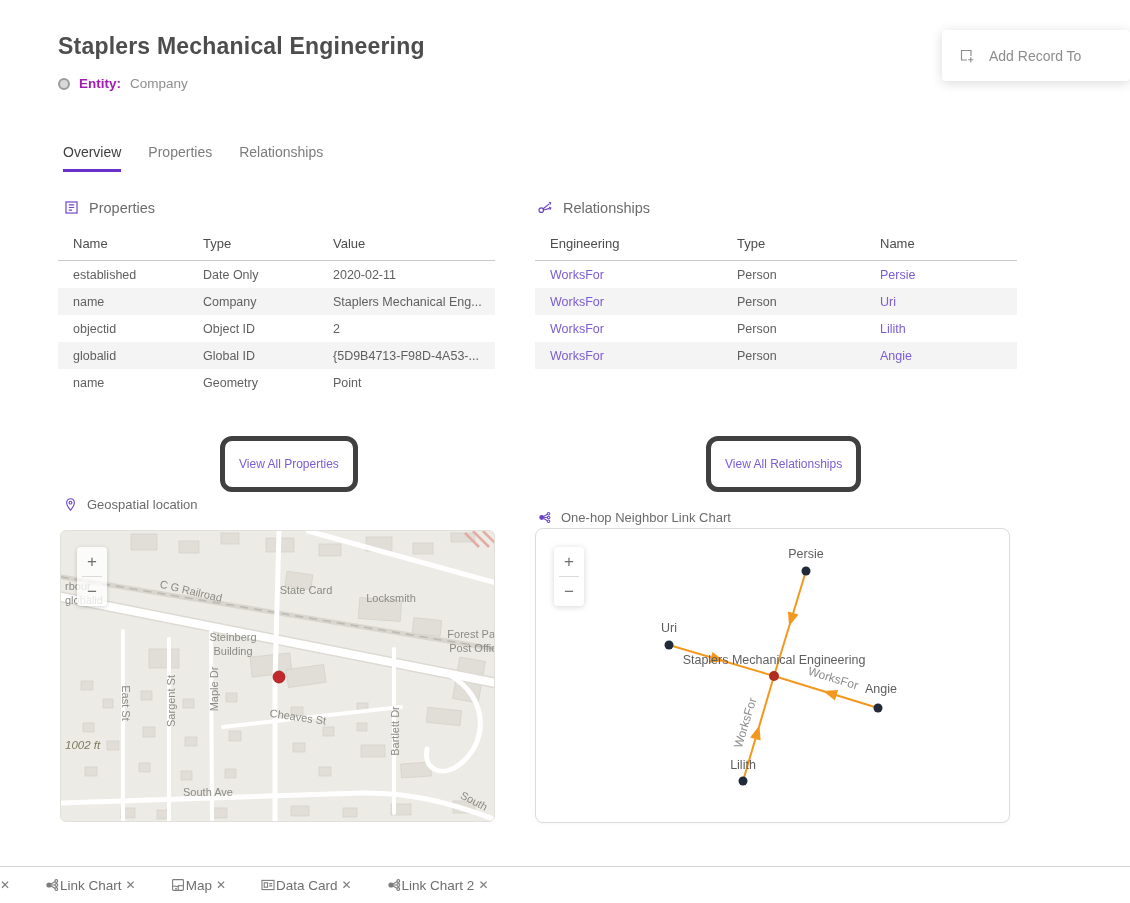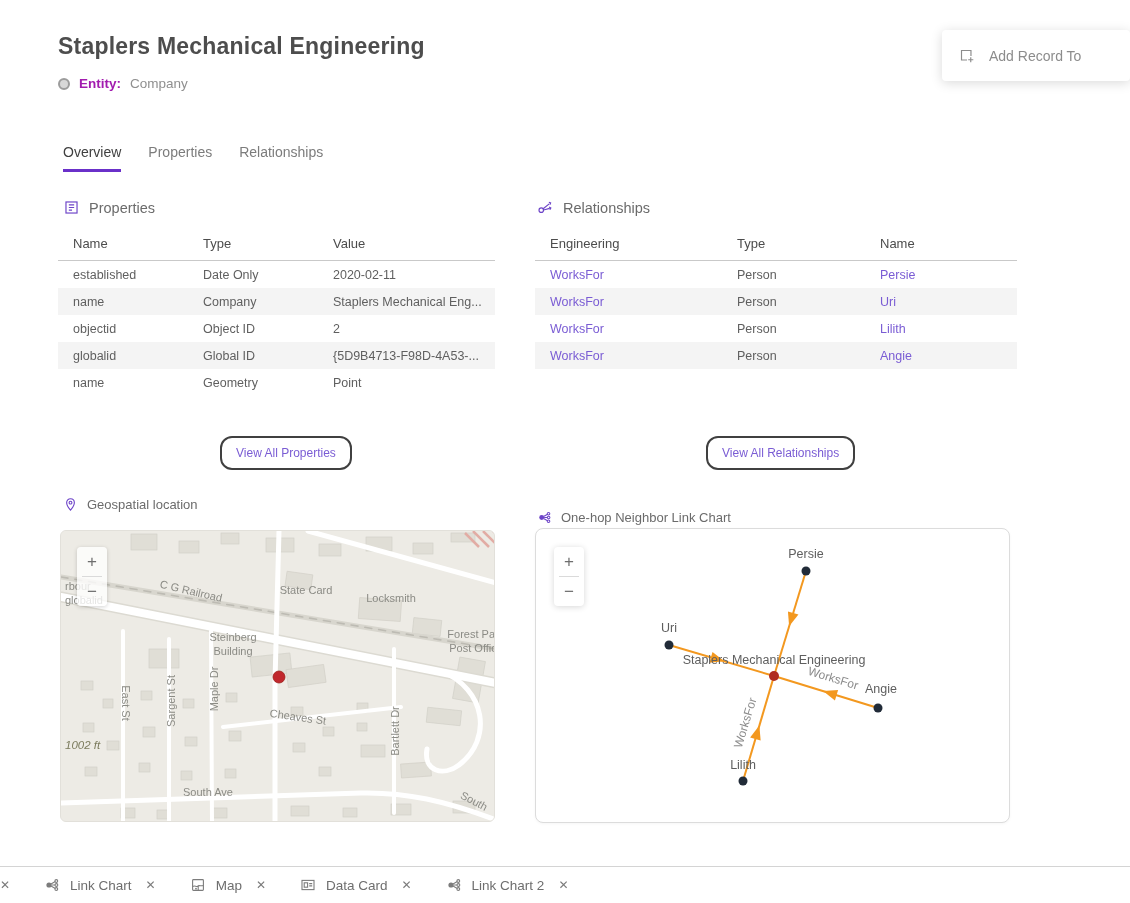--- a/index.html
+++ b/index.html
@@ -42,22 +42,22 @@
   .rels-table{ position:absolute; left:535px; top:228px; width:482px; }
   th{ text-align:left; font-weight:400; color:#4c4c4c; font-size:13px; padding:8px 4px 9px 0;
       border-bottom:1px solid #c9c9c9; }
   td{ font-size:12.5px; color:#5f5f5f; padding:6.5px 4px 6.5px 0; overflow:hidden; white-space:nowrap;
       text-overflow:ellipsis; }
   th:first-child, td:first-child{ padding-left:15px; }
   tbody tr:nth-child(even){ background:#f4f4f4; }
   .cell-link{ color:#7a5cd4; cursor:pointer; }
 
   
-  .view-all-btn{ position:absolute; background:#fff; border:2px solid #404040; color:#7a5cd4;
-                 border-radius:12px; font-size:12px; padding:8px 14px; cursor:pointer;
+  .view-all-btn{ position:absolute; background:#fff; border:5px solid #404040; color:#7a5cd4;
+                 border-radius:12px; font-size:12px; padding:16px 14px; cursor:pointer;
                  font-family:inherit; }
   .btn-props{ left:220px; top:436px; }
   .btn-rels{ left:706px; top:436px; }
 
   
   .map-panel{ position:absolute; left:60px; top:530px; width:435px; height:292px; border-radius:6px;
               overflow:hidden; background:#edebe5; border:1px solid #e2e0da;
               box-shadow:inset 0 -2px 6px rgba(0,0,0,.06); }
   .map-panel svg.basemap{ position:absolute; left:0; top:0; }
   .map-label{ position:absolute; color:#8b8b85; font-size:11px; line-height:1.3; text-align:center;
@@ -76,21 +76,21 @@
                    font-size:17px; color:#6e6e6e; cursor:pointer; line-height:1; font-family:inherit; }
   .zoomctl .sep{ height:1px; background:#dadada; margin:0 5px; }
   .map-zoom{ left:16px; top:16px; background:rgba(255,255,255,.78); box-shadow:0 1px 4px rgba(0,0,0,.18); }
   .chart-zoom{ left:18px; top:18px; background:#fff; box-shadow:0 1px 6px rgba(0,0,0,.16); }
 
   
   .bottom-bar{ position:absolute; left:0; right:0; bottom:0; height:37px; background:#fff;
                border-top:1px solid #d4d4d4; display:flex; align-items:center;
                font-size:13.5px; color:#6e6e6e; }
   .stray-close{ margin-left:0px; color:#7a7a7a; font-size:12px; }
-  .bottom-tab{ display:flex; align-items:center; margin-left:34px; cursor:pointer; gap:10px; }
+  .bottom-tab{ display:flex; align-items:center; margin-left:34px; cursor:pointer; }
   .bottom-tab svg{ color:#7c7c7c; }
   .tab-close{ color:#7a7a7a; font-size:12px; margin-left:4px; cursor:pointer; }
 </style>
 </head>
 <body>
 
 <div class="screen">
 
   <div class="page-title">Staplers Mechanical Engineering</div>
   <div class="entity-row">

